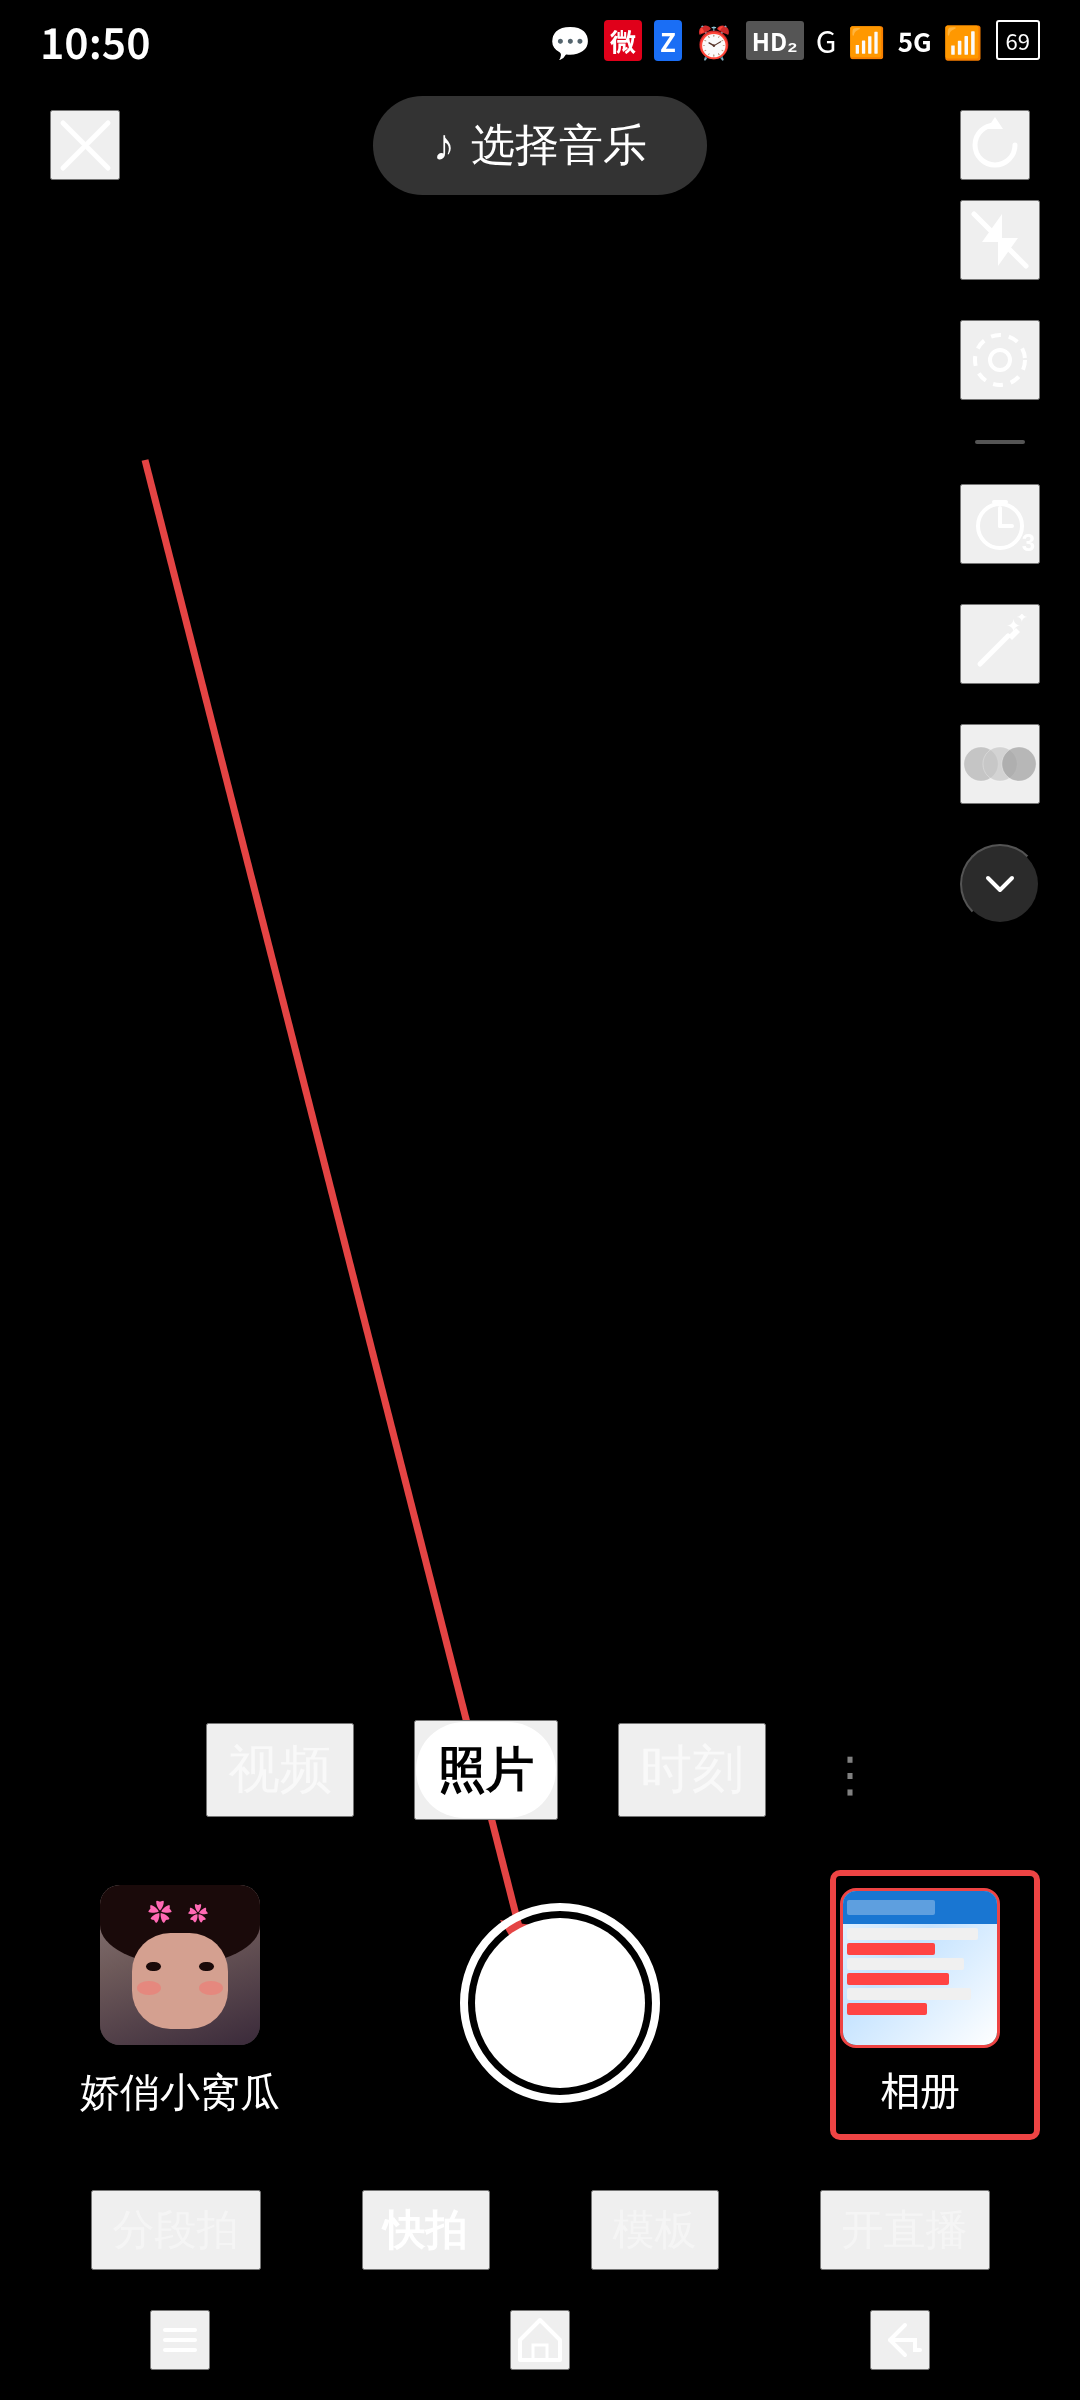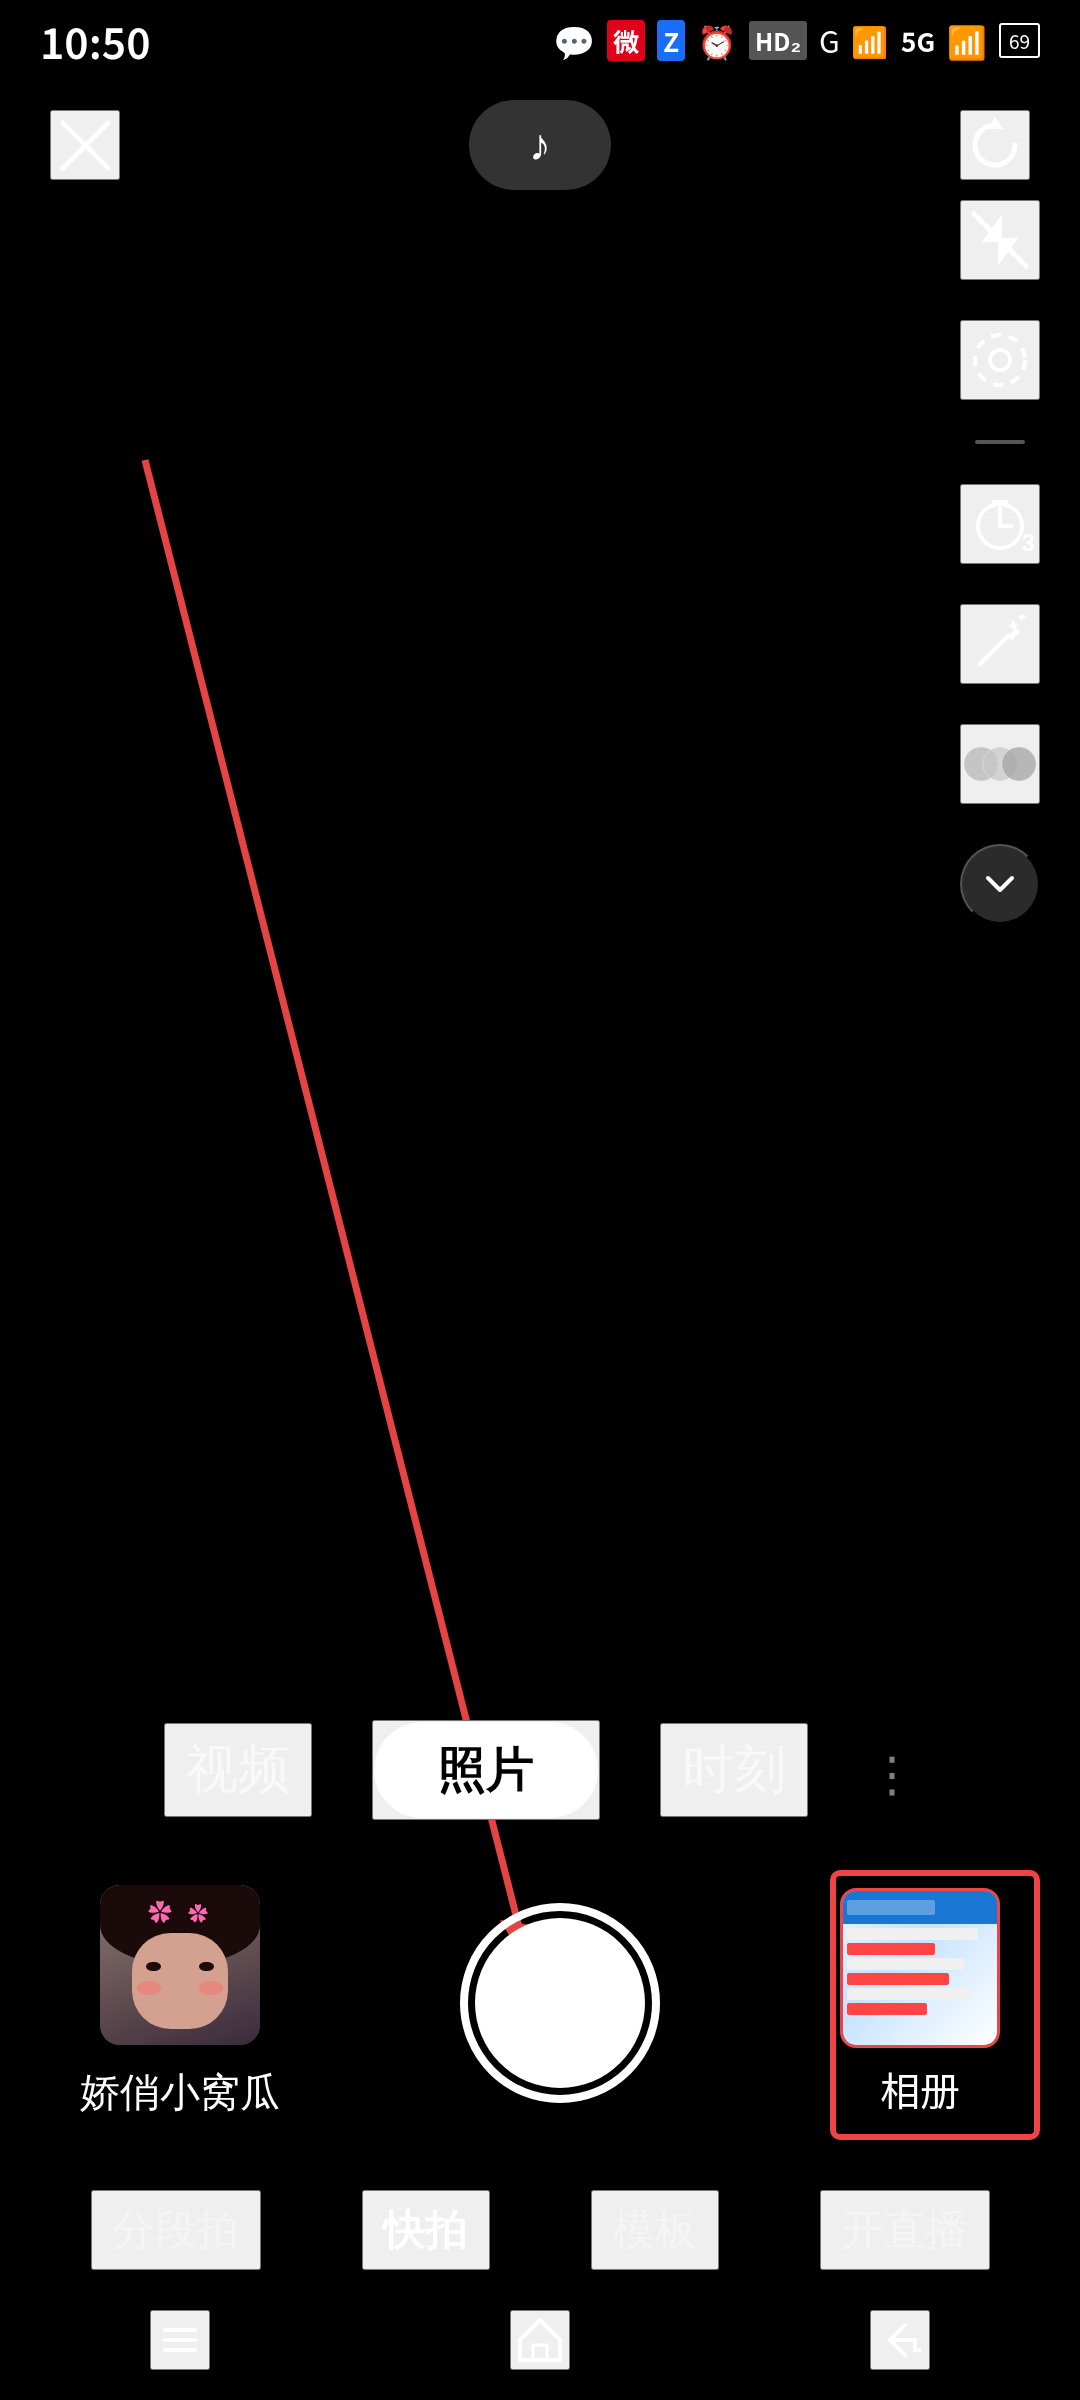--- a/index.html
+++ b/index.html
@@ -156,21 +156,21 @@
     .mode-tab {
       font-size: 52px;
       color: rgba(255,255,255,0.6);
       padding: 10px 20px;
     }
 
     .mode-tab-active-bg {
       background: #fff;
       color: #000;
       border-radius: 60px;
-      padding: 16px 64px;
+      padding: 16px 22px;
       font-size: 48px;
       font-weight: 700;
     }
 
     .mode-more {
       font-size: 48px;
       color: rgba(255,255,255,0.5);
     }
 
     
@@ -363,34 +363,35 @@
     <span style="font-size:24px; background:#555; color:#fff; padding:2px 6px; border-radius:3px; font-weight:bold;">HD₂</span>
 
     <span style="font-size:30px; color:#fff;">G</span>
 
     <span style="font-size:30px;">📶</span>
 
     <span style="font-size:26px; font-weight:bold;">5G</span>
 
     <span style="font-size:32px;">📶</span>
 
-    <span style="font-size:19px; border:2px solid #fff; border-radius:3px; padding:2px 8px;">69</span>
+    <span style="font-size:22px; border:2px solid #fff; border-radius:3px; padding:2px 8px;">69</span>
   </div>
 </div>
 
 <div class="top-bar">
   <button class="close-btn">
     <svg viewBox="0 0 55 55" fill="none" xmlns="http://www.w3.org/2000/svg">
       <line x1="5" y1="5" x2="50" y2="50" stroke="white" stroke-width="5" stroke-linecap="round"></line>
       <line x1="50" y1="5" x2="5" y2="50" stroke="white" stroke-width="5" stroke-linecap="round"></line>
     </svg>
   </button>
 
   <button class="music-btn">
     <span style="font-size:44px;">♪</span>
+    <span class="music-btn-text">选择音乐</span>
   </button>
 
   <button class="refresh-btn">
     <svg viewBox="0 0 60 60" fill="none" xmlns="http://www.w3.org/2000/svg" width="60" height="60">
       <path d="M50 30 A20 20 0 1 1 30 10" stroke="white" stroke-width="5" fill="none" stroke-linecap="round"></path>
       <polygon points="30,2 38,14 22,14" fill="white"></polygon>
     </svg>
   </button>
 </div>
 

